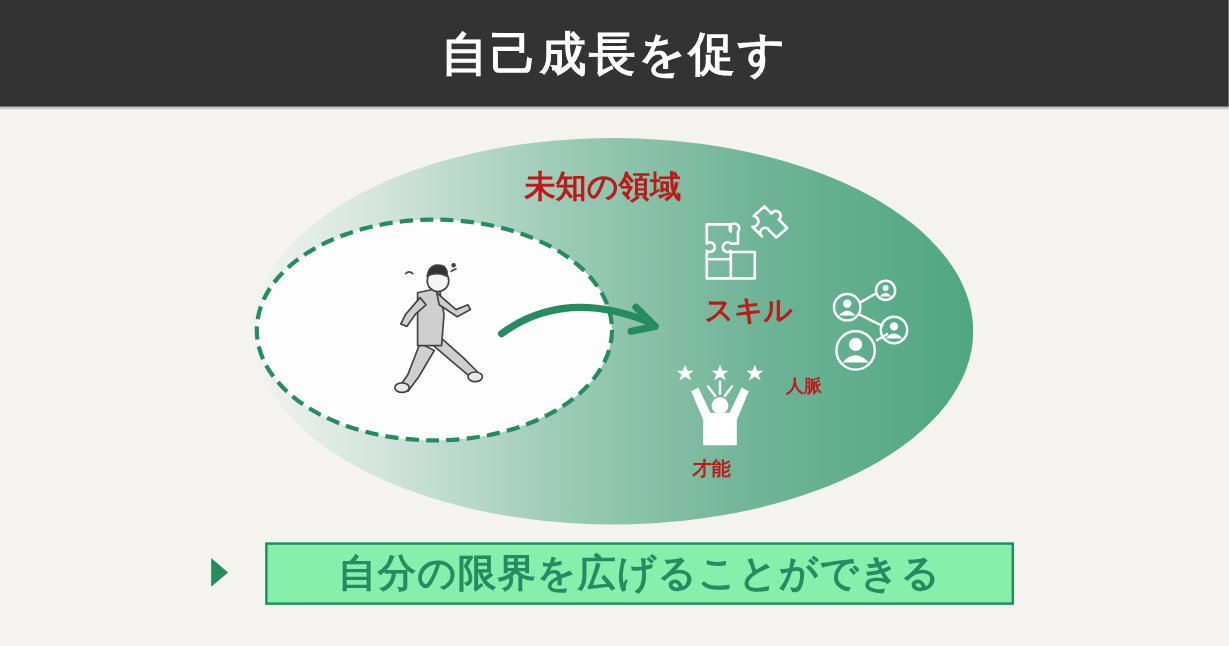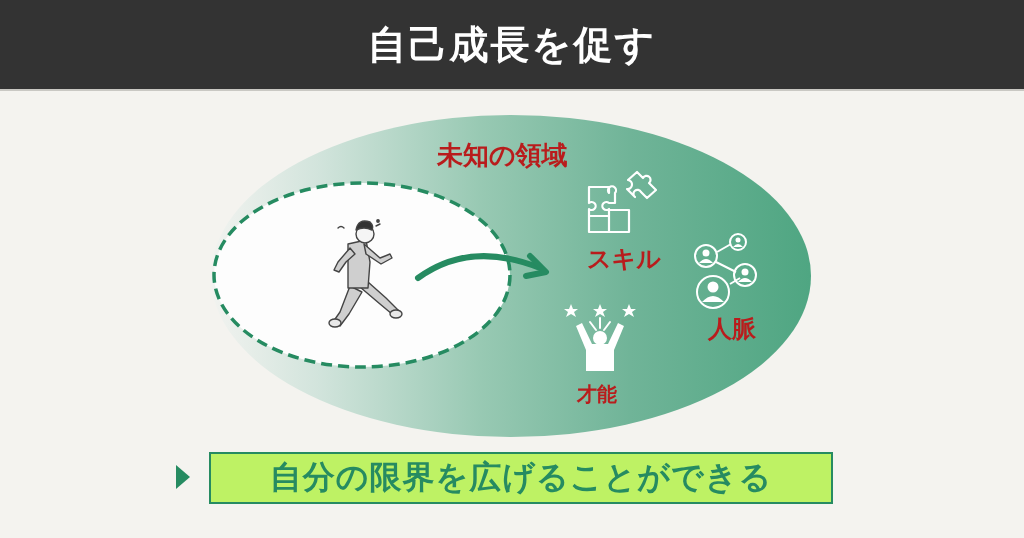--- a/index.html
+++ b/index.html
@@ -6,27 +6,27 @@
   body { width:1024px; height:538px; background:#f4f3ef; position:relative; overflow:hidden;
          font-family:"DejaVu Sans","Liberation Sans",sans-serif; }
   .header { position:absolute; left:0; top:0; width:1024px; height:89px; background:#333333;
             display:flex; align-items:center; justify-content:center; }
   .header-title { color:#ffffff; font-size:39px; font-weight:bold; letter-spacing:2px; }
   .header-line { position:absolute; left:0; top:89px; width:1024px; height:2px; background:#c9c8c3; }
   .diagram { position:absolute; left:0; top:0; width:1024px; height:538px; }
   .label { position:absolute; color:#b91c1c; font-weight:bold; white-space:nowrap; }
   .domain-label { left:437px; top:138px; font-size:26px; }
   .skill-label { left:587px; top:243px; font-size:24px; }
-  .network-label { left:708px; top:313px; font-size:24px; }
-  .talent-label { left:577px; top:381px; font-size:20px; }
+  .network-label { left:655px; top:313px; font-size:15px; }
+  .talent-label { left:577px; top:381px; font-size:16px; }
   .bottom-arrow { position:absolute; left:176px; top:465px; width:0; height:0;
                   border-top:12px solid transparent; border-bottom:12px solid transparent;
                   border-left:14px solid #268b61; }
-  .conclusion-box { position:absolute; left:209px; top:452px; width:624px; height:52px;
-                    border:2px solid #268b61; background:#bef264; box-sizing:border-box;
+  .conclusion-box { position:absolute; left:221px; top:452px; width:624px; height:52px;
+                    border:2px solid #268b61; background:#86efac; box-sizing:border-box;
                     display:flex; align-items:center; justify-content:center; }
   .conclusion-text { color:#268b61; font-size:32px; font-weight:bold; letter-spacing:1px; }
 </style>
 </head>
 <body>
 
 <div class="header">
   <div class="header-title">自己成長を促す</div>
 </div>
 <div class="header-line"></div>

